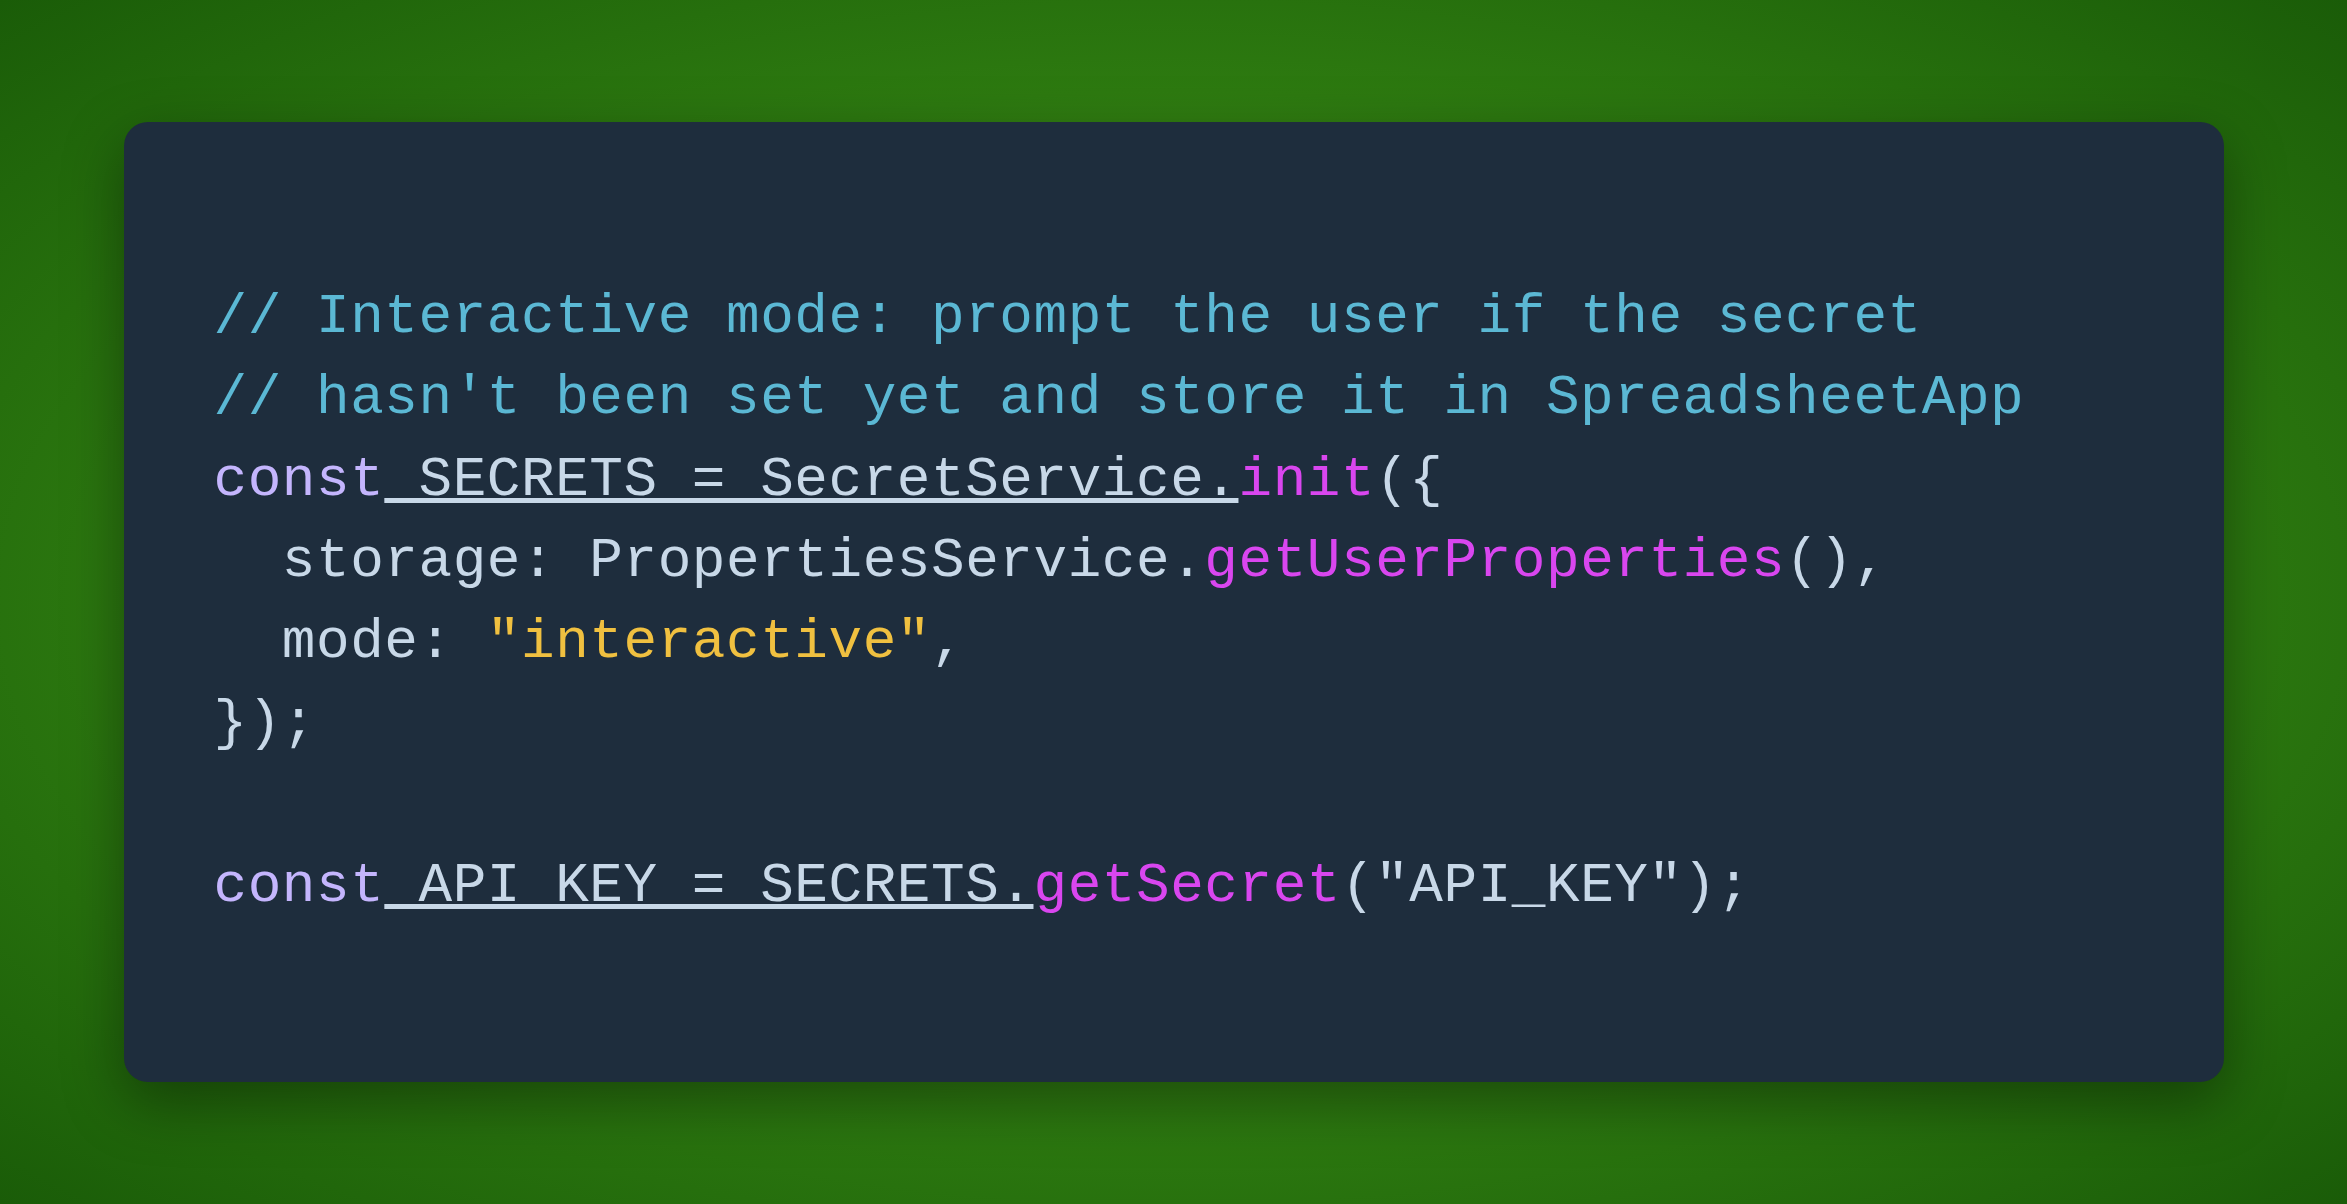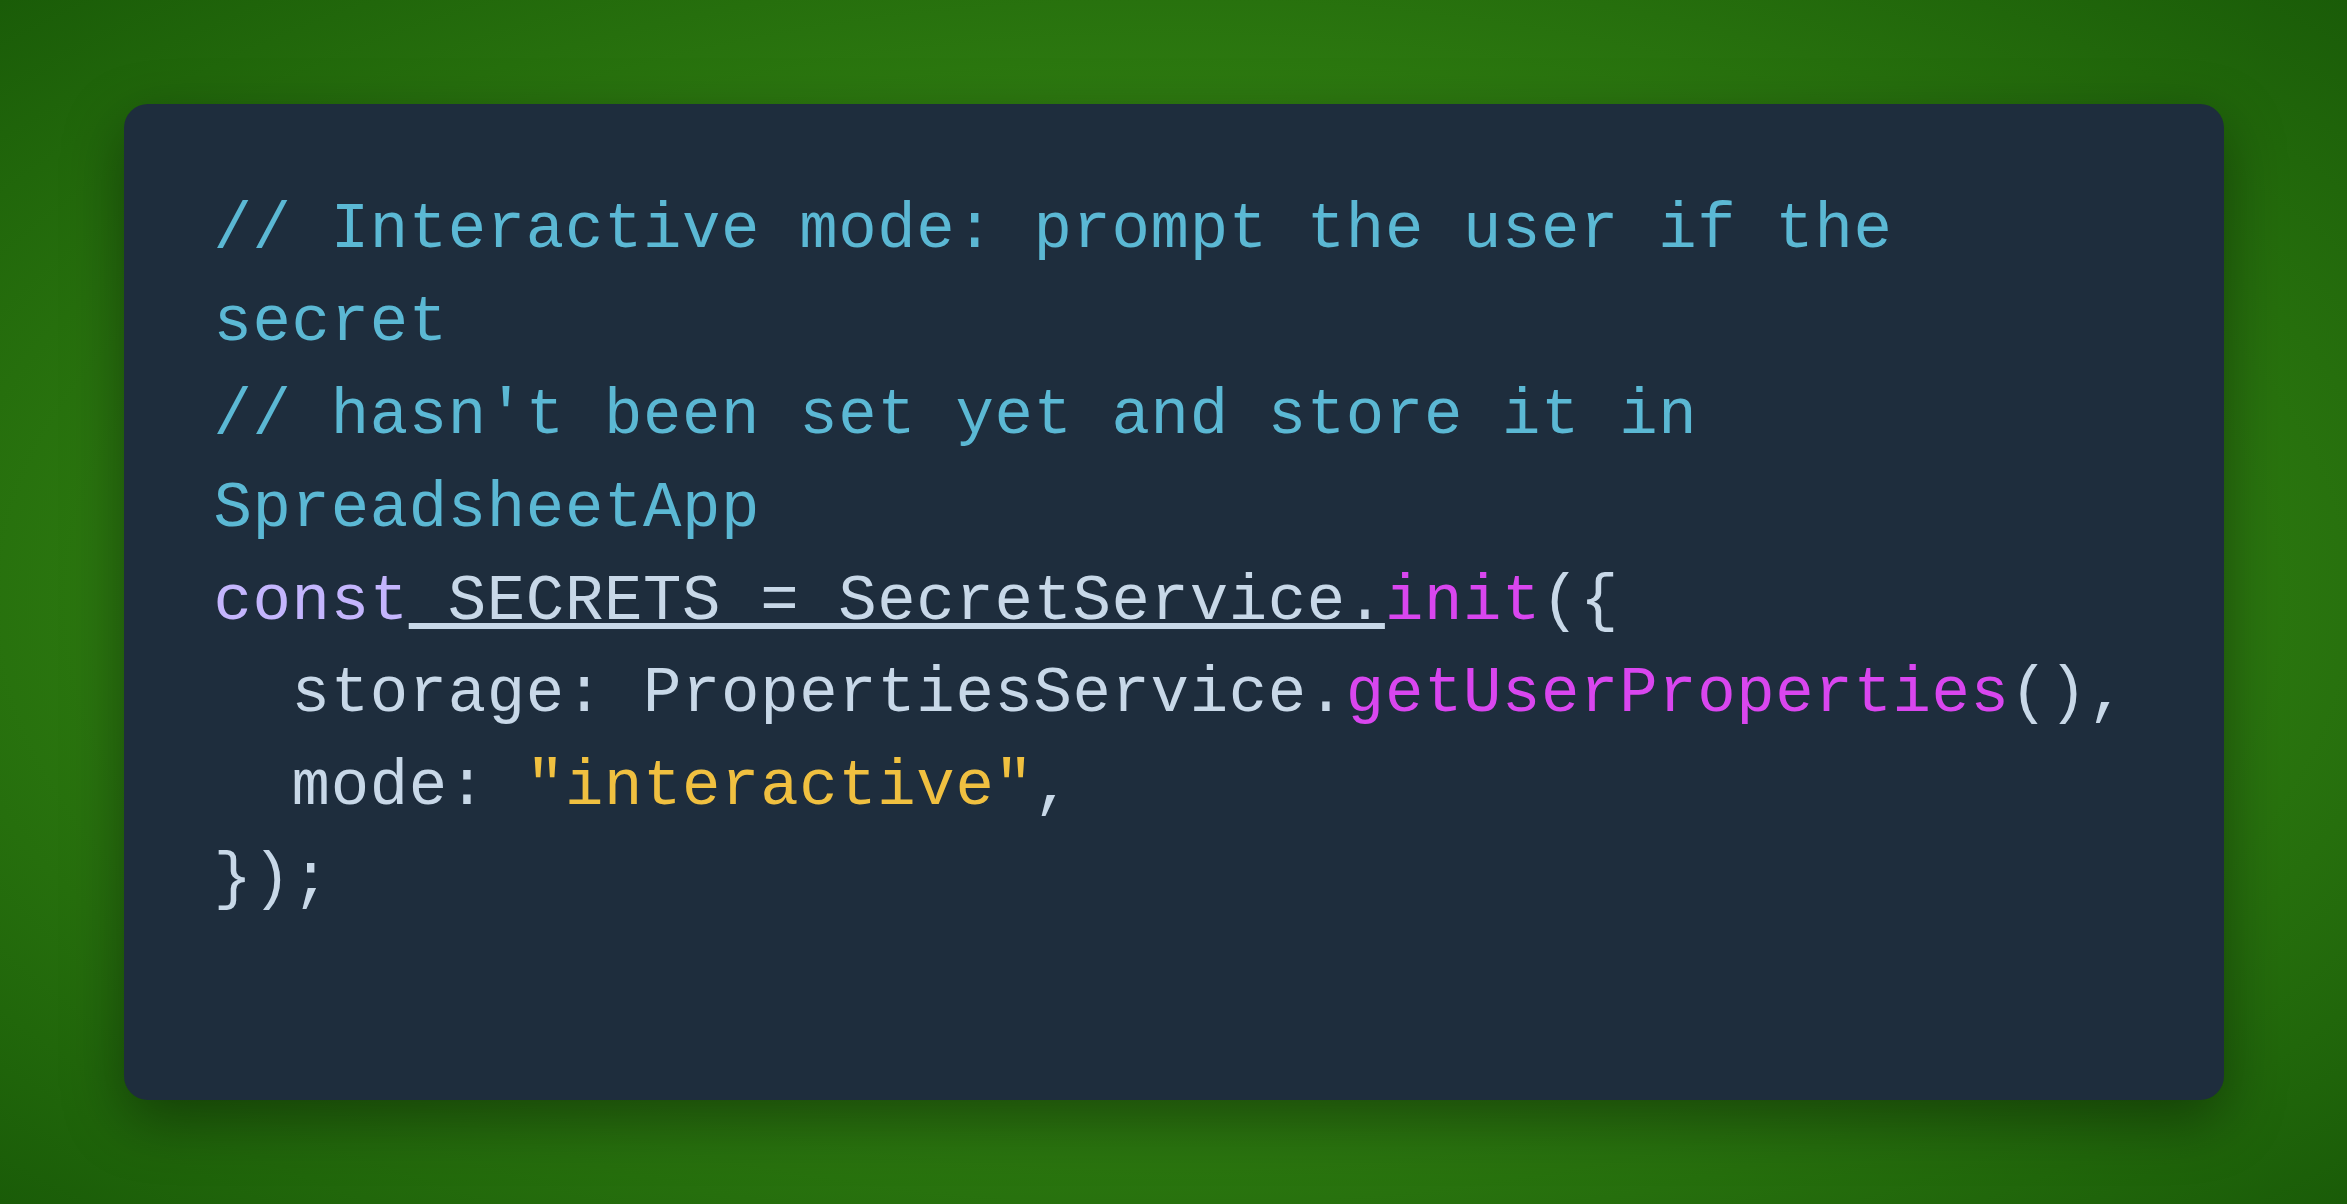--- a/index.html
+++ b/index.html
@@ -24,21 +24,21 @@
       padding: 80px 90px;
       width: 2100px;
       min-height: 960px;
       display: flex;
       flex-direction: column;
       justify-content: center;
       box-shadow: 0 20px 60px rgba(0,0,0,0.4);
     }
 
     .code-block {
-      font-size: 64px;
+      font-size: 56px;
       line-height: 1.45;
       letter-spacing: 0.01em;
     }
 
     .comment {
       color: #5bb8d4;
     }
 
     .keyword {
       color: #c4b5fd;
@@ -95,15 +95,18 @@
     <div>
       <span class="property">&nbsp;&nbsp;mode: </span><span class="string">"interactive"</span><span class="punctuation">,</span>
     </div>
 
     <div>
       <span class="punctuation">});</span>
     </div>
 
     <div class="blank-line"></div>
 
+    <div>
+      <span class="keyword">const</span><span class="identifier"> API_KEY = SECRETS.</span><span class="method">getSecret</span><span class="punctuation">("API_KEY");</span>
+    </div>
 
   </div>
 </div>
 
 </body></html>

